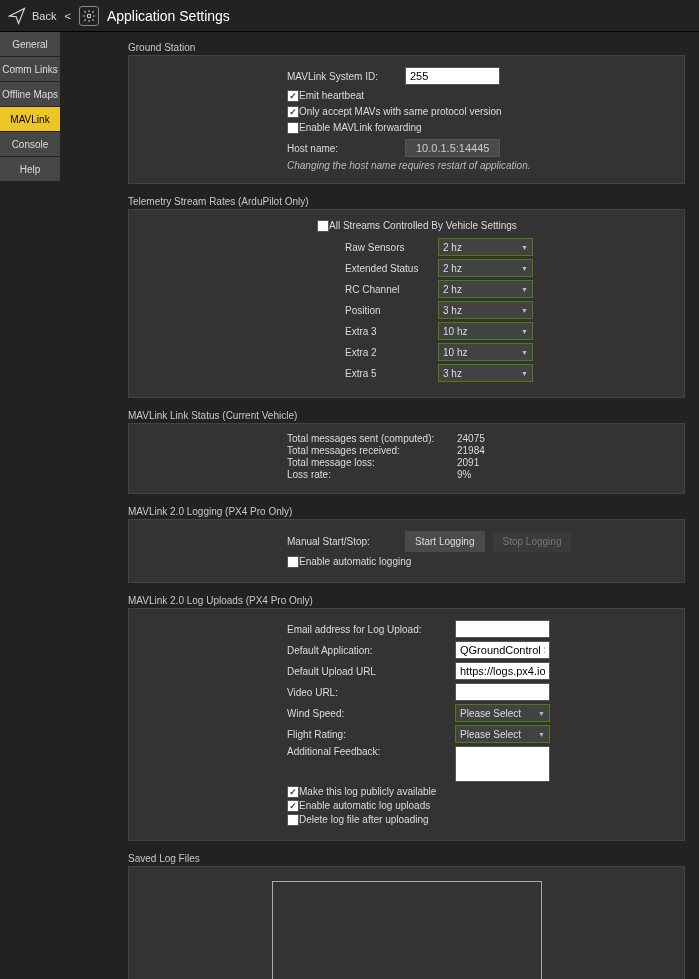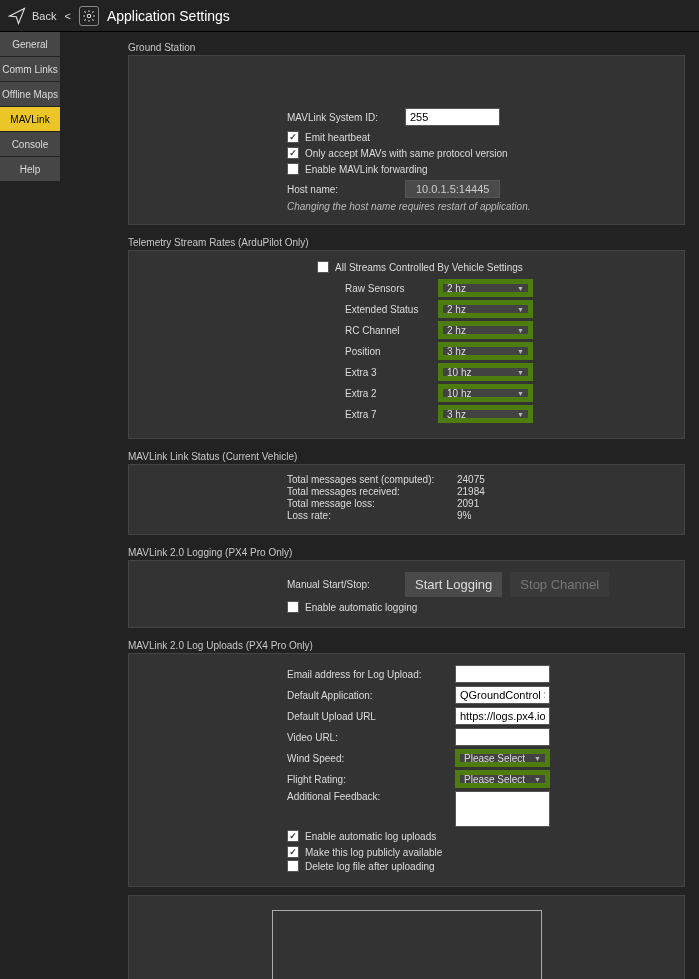--- a/index.html
+++ b/index.html
@@ -62,54 +62,54 @@
     height: 18px; padding: 1px 4px; font-size: 11px; width: 95px;
   }
   input[type="text"].dark {
     background: #4a4a4a; color: #ccc; border: 1px solid #555; padding-left: 10px;
   }
   textarea {
     background: #fff; color: #000; border: 1px solid #555;
     width: 95px; height: 36px; font-size: 11px; resize: none;
   }
   .select {
-    background: #424242; color: #ddd; border: 5px solid #4d7c0f;
+    background: #424242; color: #ddd; border: 1px solid #4d7c0f;
     height: 18px; width: 95px; font-size: 10px;
     display: flex; align-items: center; justify-content: space-between;
     padding: 0 4px; cursor: pointer;
   }
   .select .tri { font-size: 7px; color: #bbb; }
   .checkbox {
     width: 12px; height: 12px; background: #fff; border: 1px solid #555;
     display: inline-flex; align-items: center; justify-content: center;
     font-size: 9px; color: #444; cursor: pointer; flex-shrink: 0;
   }
   .checkbox.checked::after { content: "✓"; color: #3a3a3a; font-weight: bold; }
-  .check-row { display: flex; align-items: center; gap: 6px; margin: 2px 0; }
+  .check-row { display: flex; margin: 2px 0; }
   .check-row .lbl { font-size: 10px; }
 
   .note { font-style: italic; font-size: 10px; color: #bbb; }
 
   .btn {
     background: #4a4a4a; color: #ddd; border: none;
-    padding: 5px 10px; font-size: 13px; cursor: pointer;
+    padding: 5px 10px; font-size: 10px; cursor: pointer;
   }
   .btn.disabled { background: #3a3a3a; color: #777; }
 
   .stat-row { display: flex; margin: 1px 0; font-size: 10px; }
   .stat-row .slabel { width: 170px; }
   .stat-row .sval { width: 60px; }
 
   .log-list {
     width: 270px; height: 140px; background: #333;
     border: 1px solid #aaa; margin: 0 auto 14px auto;
   }
 
   .col-group { display: flex; flex-direction: column; }
-  .leftshift { padding-left: 148px; margin-top: 41px; }
+  .leftshift { padding-left: 148px; }
 </style>
 </head>
 <body>
 
 <div class="header">
   <span class="icon-plane">
     <svg width="18" height="18" viewBox="0 0 24 24" fill="none" stroke="#ddd" stroke-width="1.5">
       <path d="M2 12 L22 2 L14 22 L11 13 L2 12 Z"></path>
     </svg>
   </span>
@@ -207,21 +207,21 @@
               </div>
             </div>
             <div class="form-row">
               <span class="label-n" style="width:85px;">Extra 2</span>
               <div class="select">
                 <span>10 hz</span>
                 <span class="tri">▼</span>
               </div>
             </div>
             <div class="form-row">
-              <span class="label-n" style="width:85px;">Extra 7</span>
+              <span class="label-n" style="width:85px;">Extra 5</span>
               <div class="select">
                 <span>3 hz</span>
                 <span class="tri">▼</span>
               </div>
             </div>
           </div>
       </div>
     </div>
 
     <div class="section-title">MAVLink Link Status (Current Vehicle)</div>
@@ -245,21 +245,21 @@
           </div>
         </div>
     </div>
 
     <div class="section-title">MAVLink 2.0 Logging (PX4 Pro Only)</div>
     <div class="panel">
       <div style="padding-left:148px;">
         <div class="form-row">
           <span class="label" style="width:110px;">Manual Start/Stop:</span>
           <button class="btn">Start Logging</button>
-          <button class="btn disabled">Stop Channel</button>
+          <button class="btn disabled">Stop Logging</button>
         </div>
         <div class="check-row" style="margin-top:4px;">
           <span class="checkbox"></span>
           <span class="lbl">Enable automatic logging</span>
         </div>
       </div>
     </div>
 
     <div class="section-title">MAVLink 2.0 Log Uploads (PX4 Pro Only)</div>
     <div class="panel">
@@ -291,34 +291,35 @@
           <span class="label" style="width:160px;">Flight Rating:</span>
           <div class="select">
             <span>Please Select</span>
             <span class="tri">▼</span>
           </div>
         </div>
         <div class="form-row" style="align-items:flex-start;">
           <span class="label" style="width:160px;">Additional Feedback:</span>
           <textarea style=""></textarea>
         </div>
-        <div class="check-row">
-          <span class="checkbox checked"></span>
-          <span class="lbl">Enable automatic log uploads</span>
-        </div>
         <div class="check-row" style="margin-top:4px;">
           <span class="checkbox checked"></span>
           <span class="lbl">Make this log publicly available</span>
         </div>
         <div class="check-row">
+          <span class="checkbox checked"></span>
+          <span class="lbl">Enable automatic log uploads</span>
+        </div>
+        <div class="check-row">
           <span class="checkbox"></span>
           <span class="lbl">Delete log file after uploading</span>
         </div>
       </div>
     </div>
 
+    <div class="section-title">Saved Log Files</div>
     <div class="panel" style="padding:14px 10px 16px 10px;">
       <div class="log-list"></div>
 
     </div>
 
   </div>
 </div>
 
 </body></html>

